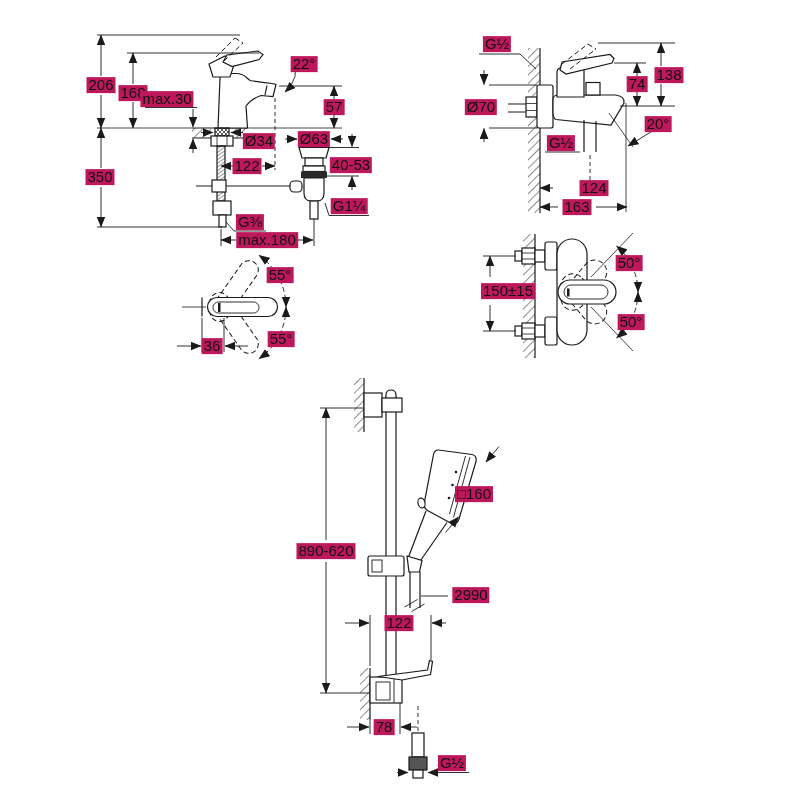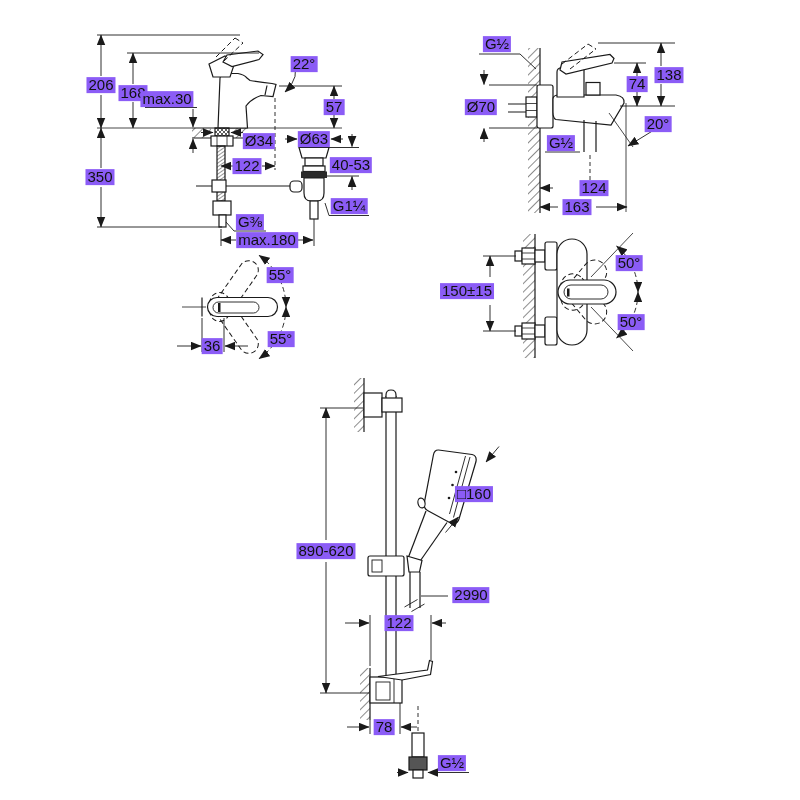--- a/index.html
+++ b/index.html
@@ -1,20 +1,20 @@
 <!DOCTYPE html>
 <html><head>
 <meta charset="utf-8">
 <style>
   html,body{margin:0;padding:0;background:#fff;}
   .stage{position:relative;width:800px;height:800px;background:#fff;overflow:hidden;
          font-family:"Liberation Sans",sans-serif;}
   .stage svg{position:absolute;left:0;top:0;}
   .lbl{position:absolute;transform:translate(-50%,-50%);font-size:15px;line-height:1.05;
-       color:#111;background:#8b5cf6;padding:0 2px;white-space:nowrap;}
+       color:#111;background:#be185d;padding:0 2px;white-space:nowrap;}
 </style>
 </head>
 <body>
 
 <div class="stage">
 
 <svg width="800" height="800" viewBox="0 0 800 800">
   <defs>
     <marker id="arr" viewBox="0 0 10 8" refX="9.5" refY="4" markerWidth="11" markerHeight="9" markerUnits="userSpaceOnUse" orient="auto-start-reverse">
       <path d="M0,0 L10,4 L0,8 Z" fill="#1a1a1a"></path>
@@ -284,21 +284,21 @@
 <span class="lbl" style="left:481px;top:107px">Ø70</span>
 <span class="lbl" style="left:658px;top:124px">20°</span>
 <span class="lbl" style="left:561px;top:143px">G½</span>
 <span class="lbl" style="left:594px;top:188px">124</span>
 <span class="lbl" style="left:577px;top:207px">163</span>
 
 <span class="lbl" style="left:280px;top:275px">55°</span>
 <span class="lbl" style="left:281px;top:339px">55°</span>
 <span class="lbl" style="left:212px;top:346px">36</span>
 
-<span class="lbl" style="left:467px;top:291px">150±15</span>
+<span class="lbl" style="left:508px;top:291px">150±15</span>
 <span class="lbl" style="left:629px;top:263px">50°</span>
 <span class="lbl" style="left:631px;top:322px">50°</span>
 
 <span class="lbl" style="left:474px;top:494px">□160</span>
 <span class="lbl" style="left:326px;top:551px">890-620</span>
 <span class="lbl" style="left:471px;top:595px">2990</span>
 <span class="lbl" style="left:399px;top:623px">122</span>
 <span class="lbl" style="left:384px;top:727px">78</span>
 <span class="lbl" style="left:452px;top:763px">G½</span>
 

